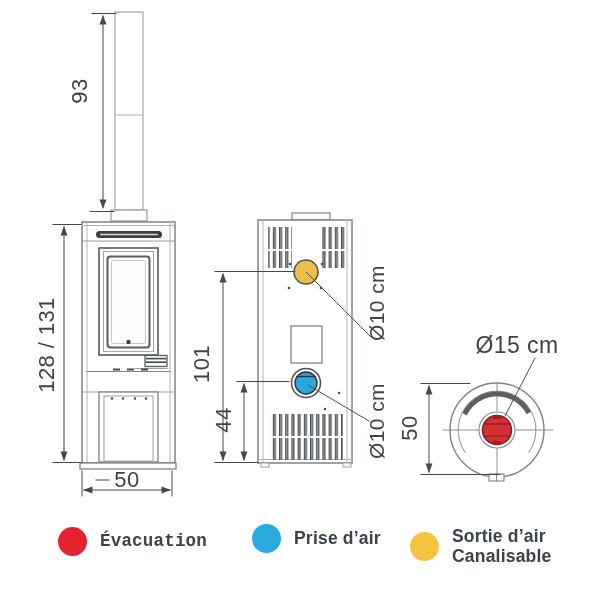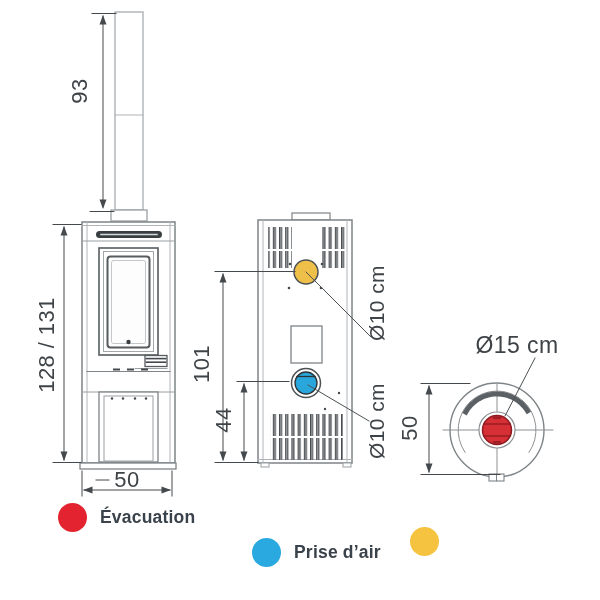--- a/index.html
+++ b/index.html
@@ -199,30 +199,34 @@
     </g>
     <text x="417" y="428" font-size="22" text-anchor="middle" transform="rotate(-90 417 428)">50</text>
 
     <line x1="535" y1="358" x2="505" y2="416" stroke="#4b5154" stroke-width="1"></line>
     <text x="517" y="353" font-size="23" text-anchor="middle">Ø15 cm</text>
   </g>
 </svg>
 
 
 <div class="legend">
-  <div class="legend-item" style="left:58px;top:503px;">
+  <div class="legend-item" style="left:58px;top:527px;font-family:Liberation Mono, monospace;">
     <div class="legend-dot" style="background: rgb(227, 35, 48);"></div>
     <div class="legend-text">
       <div>Évacuation</div>
     </div>
   </div>
-  <div class="legend-item" style="left:252px;top:538px;text-align:right;">
+  <div class="legend-item" style="left:252px;top:524px;text-align:right;">
     <div class="legend-dot" style="background: rgb(41, 169, 224);"></div>
     <div class="legend-text">
       <div>Prise d’air</div>
     </div>
   </div>
   <div class="legend-item" style="left:410px;top:527px;">
     <div class="legend-dot" style="background: rgb(245, 195, 64);"></div>
+    <div class="legend-text">
+      <div>Sortie d’air</div>
+      <div>Canalisable</div>
+    </div>
   </div>
 </div>
 
 </div>
 
 </body></html>

